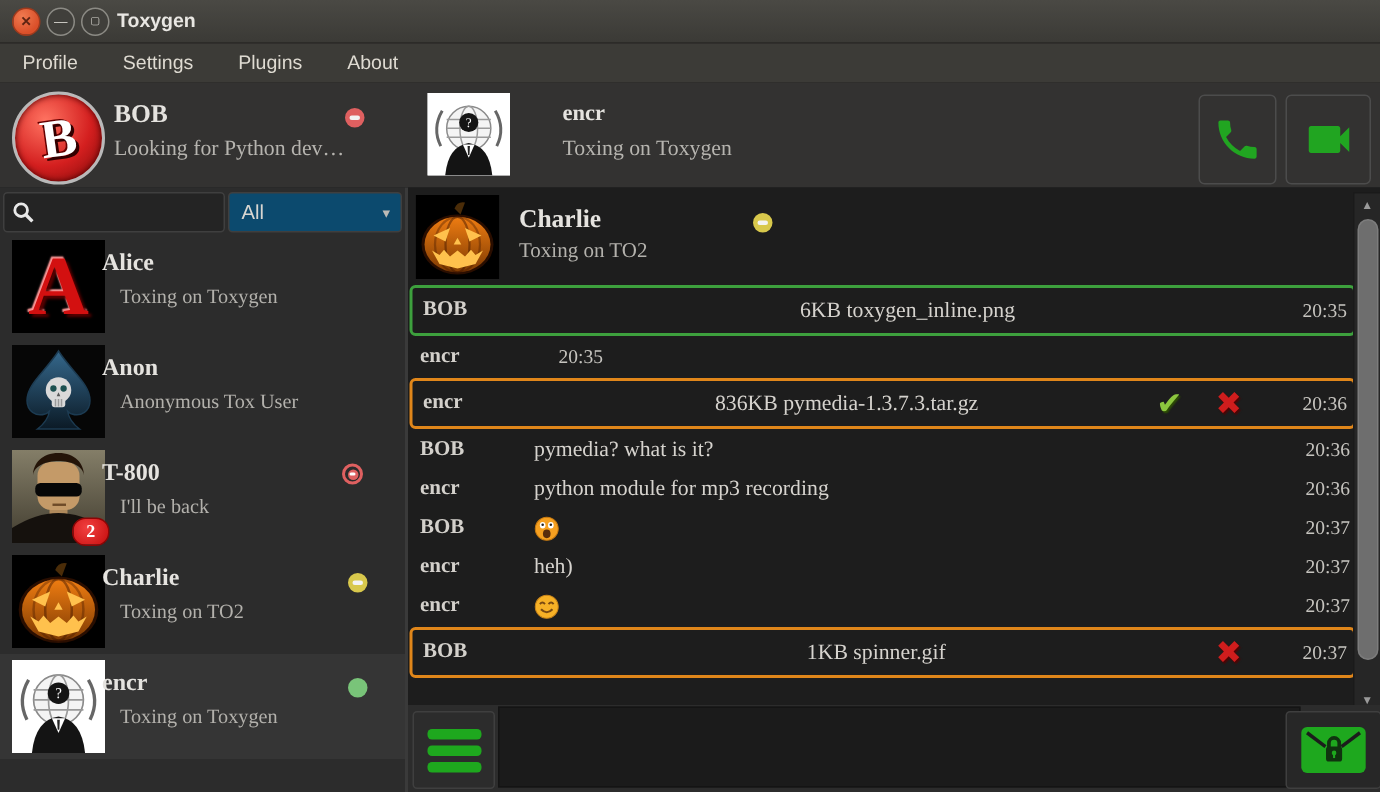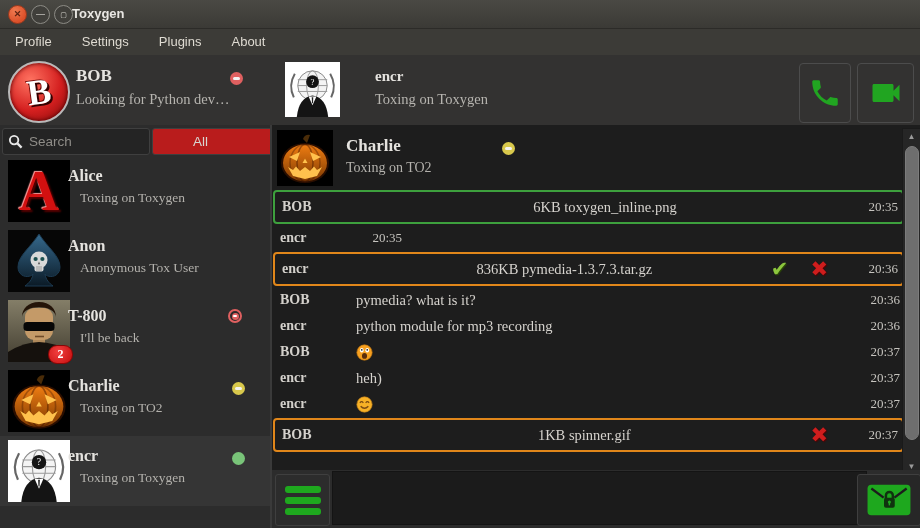--- a/index.html
+++ b/index.html
@@ -9,21 +9,21 @@
 
   
   .titlebar{position:absolute;left:0;top:0;width:920px;height:28px;
     background:linear-gradient(#4a4944,#3b3a36);border-bottom:1px solid #2c2b28;}
   .winbtn{position:absolute;top:5px;width:17px;height:17px;border-radius:50%;
     display:flex;align-items:center;justify-content:center;font-size:9px;line-height:1;cursor:pointer;}
   .btn-close{left:8px;background:radial-gradient(circle at 35% 30%,#f07a50,#da4f29 70%);
     border:1px solid #9e3a1d;color:#5e2312;font-weight:bold;}
   .btn-min{left:31px;background:#403f3b;border:1px solid #8c8b85;color:#d8d6d0;}
   .btn-max{left:54px;background:#403f3b;border:1px solid #8c8b85;color:#d8d6d0;font-size:7px;}
-  .wintitle{position:absolute;left:72px;top:0;height:28px;line-height:28px;
+  .wintitle{position:absolute;left:78px;top:0;height:28px;line-height:28px;
     font-weight:bold;font-size:13px;color:#e9e7e3;}
 
   
   .menubar{position:absolute;left:0;top:29px;width:920px;height:26px;background:#3c3b37;
     display:flex;align-items:center;}
   .menuitem{padding:0 15px;font-size:13px;color:#dfdbd2;height:26px;line-height:26px;cursor:pointer;}
 
   
   .header{position:absolute;left:0;top:55px;width:920px;height:70px;background:#333231;}
   .self-avatar{position:absolute;left:8px;top:6px;width:58px;height:58px;border-radius:50%;
@@ -55,22 +55,22 @@
   .st-ring .inner::after{content:"";position:absolute;left:1.5px;top:2.2px;width:4px;height:2px;border-radius:1px;background:#fff;}
 
   
   .sidebar{position:absolute;left:0;top:125px;width:270px;height:403px;background:#2c2c2c;}
   .search-wrap{position:absolute;left:2px;top:3px;width:146px;height:25px;background:#242424;
     border:1px solid #3f3f3f;border-radius:3px;display:flex;align-items:center;}
   .search-wrap svg{margin:0 4px 0 5px;}
   .search-input{flex:1;min-width:0;background:transparent;border:none;outline:none;color:#cfcdc8;
     font-size:13.5px;font-family:"Liberation Sans",sans-serif;}
   .search-input::placeholder{color:#8f8d88;}
-  .filter{position:absolute;left:152px;top:3px;width:114px;height:25px;background:#b91c1c;
-    border:1px solid #3f3f3f;border-radius:3px;display:flex;align-items:center;cursor:pointer;padding-left:32px;}
+  .filter{position:absolute;left:152px;top:3px;width:114px;height:25px;background:#0c4a6e;
+    border:1px solid #3f3f3f;border-radius:3px;display:flex;align-items:center;cursor:pointer;}
   .filter .label{flex:1;padding-left:8px;font-size:13.5px;color:#d8d6d1;}
   .filter .arr{margin-right:7px;font-size:10px;color:#bdbbb6;}
 
   .contact{position:absolute;left:0;width:270px;height:70px;cursor:pointer;}
   .c-av{position:absolute;left:8px;top:4px;width:62px;height:62px;overflow:hidden;}
   .c-name{position:absolute;left:68px;top:11px;font-weight:bold;font-size:16px;color:#e5e3df;}
   .c-status{position:absolute;left:80px;top:34px;font-size:13.5px;color:#b3b1ac;}
   .c-st{position:absolute;left:232px;top:16px;}
   .badge{position:absolute;left:48px;top:49px;min-width:15px;height:17px;padding:0 4px;border-radius:9px;
     background:radial-gradient(circle at 40% 35%,#f24040,#c40d0d);border:1px solid #8a0606;
@@ -213,21 +213,20 @@
       </svg>
     </div>
   </div>
 
   <div class="sidebar">
     <div class="search-wrap">
       <svg width="15" height="15" viewBox="0 0 16 16">
         <circle cx="6.5" cy="6.5" r="4.5" fill="none" stroke="#e8e8e8" stroke-width="2"></circle>
         <line x1="10" y1="10" x2="14.5" y2="14.5" stroke="#e8e8e8" stroke-width="2.4"></line>
       </svg>
-      <input class="search-input" placeholder="Search" style="">
     </div>
     <div class="filter">
       <span class="label">All</span>
       <span class="arr">▾</span>
     </div>
 
     <div class="contact" style="top:31px;">
       <div class="c-av alice-a">
           <span>A</span>
         </div>

